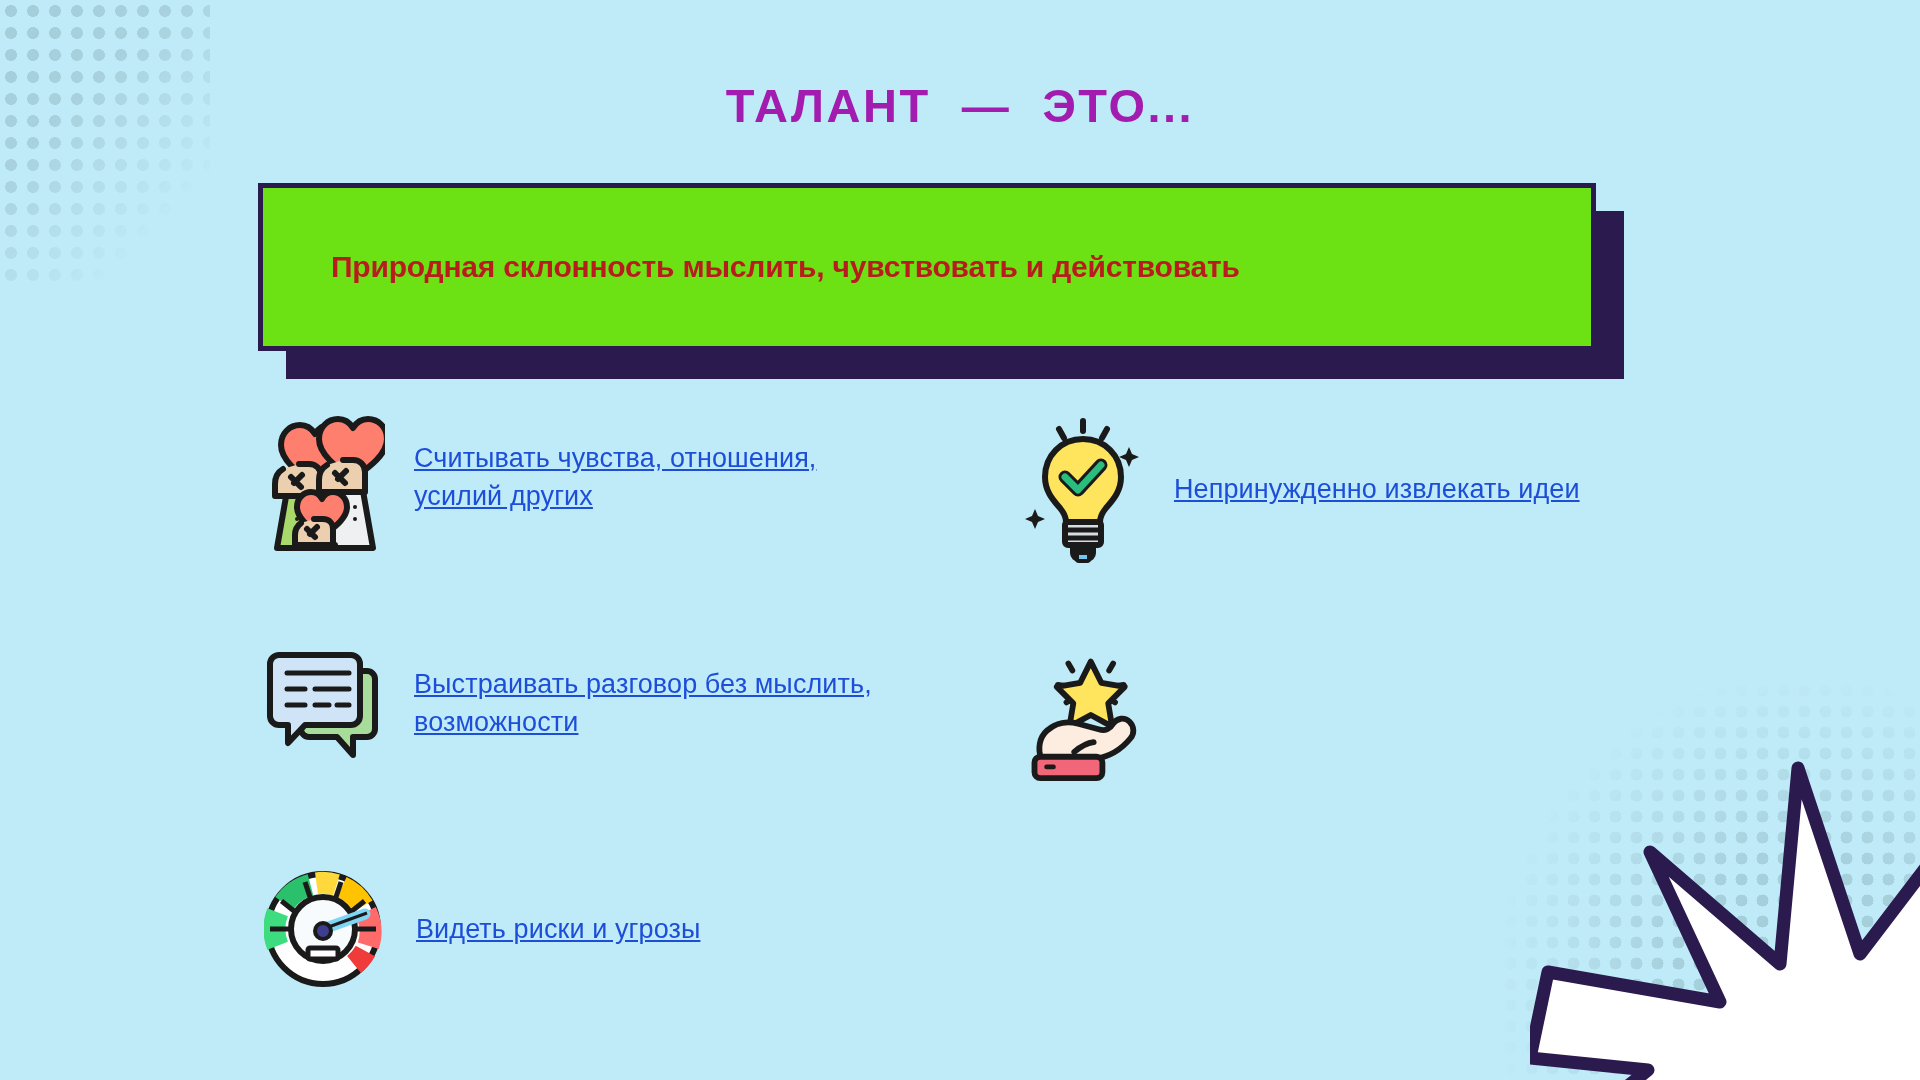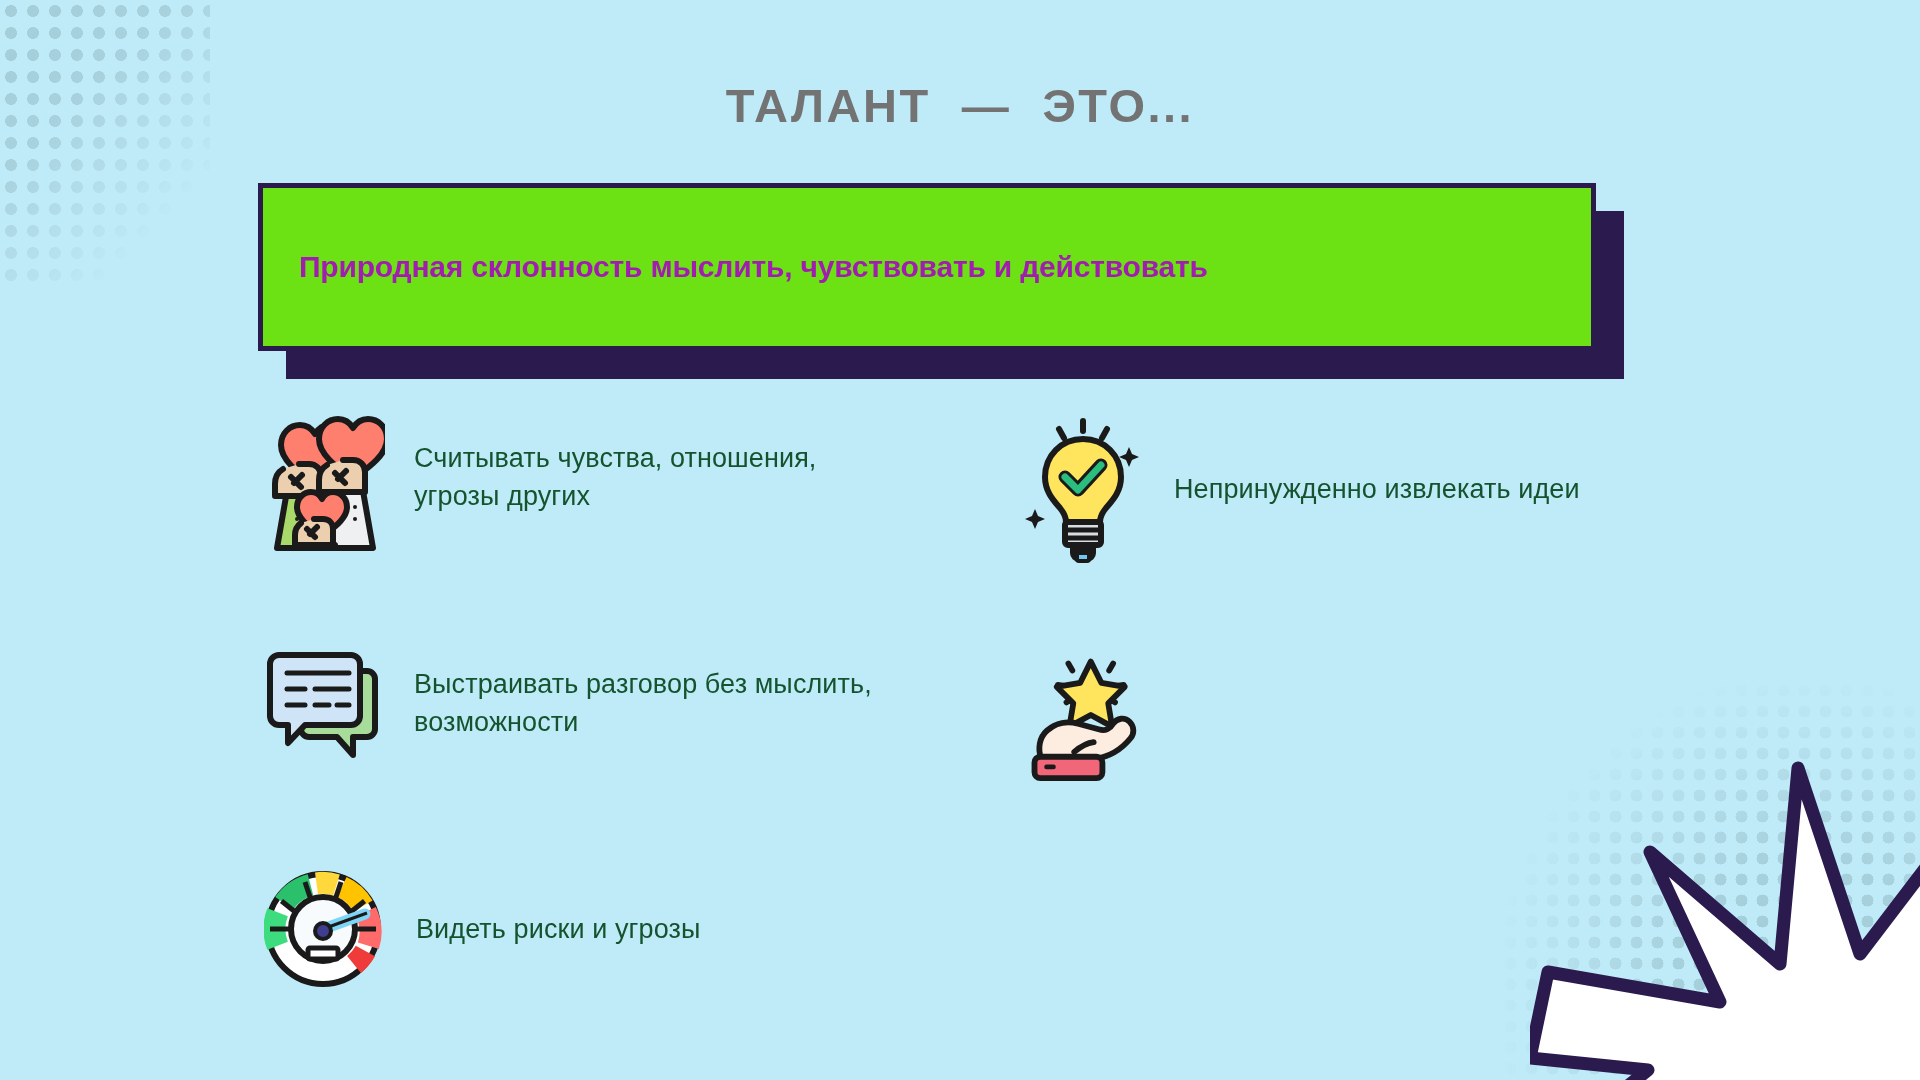--- a/index.html
+++ b/index.html
@@ -48,21 +48,21 @@
 
   
   .title {
     position: absolute;
     left: 0; right: 0;
     top: 78px;
     text-align: center;
     font-size: 47px;
     font-weight: 700;
     letter-spacing: 2.5px;
-    color: #737373;
+    color: #a21caf;
     font-family: "Liberation Sans", sans-serif;
     white-space: pre;
   }
 
   
   .statement-wrap {
     position: absolute;
     left: 258px;
     top: 183px;
     width: 1366px;
@@ -81,22 +81,23 @@
     background: #6ce215;
     border: 5px solid #2b1a4d;
     display: flex;
     align-items: center;
     padding: 0 36px;
   }
   .statement-text {
     font-size: 30px;
     font-weight: 700;
     line-height: 1.42;
-    color: #a21caf;
+    color: #b91c1c;
     letter-spacing: -0.2px;
+    margin-left: 32px;
   }
   .statement-text span { display: block; }
 
   
   .items {
     position: absolute;
     left: 258px;
     top: 400px;
     width: 1480px;
   }
@@ -118,22 +119,23 @@
     width: 130px;
     height: 150px;
     display: flex;
     align-items: center;
     justify-content: center;
   }
   .item-icon svg { display: block; }
   .item-text {
     font-size: 27px;
     line-height: 1.42;
-    color: #14532d;
+    color: #1d4ed8;
     letter-spacing: 0.1px;
+    text-decoration: underline;
   }
   .item-text span { display: block; }
 
   .row-l1 { margin-top: 2px; }
   .row-r1 { margin-top: 14px; }
   .row-r2 { margin-top: 36px; }
   .row-l3 { margin-top: 22px; gap: 28px; }
 </style>
 </head>
 <body>
@@ -188,21 +190,21 @@
 
             <circle cx="36" cy="104" r="2" fill="#1a1a1a" stroke="none"></circle>
             <circle cx="36" cy="116" r="2" fill="#1a1a1a" stroke="none"></circle>
             <circle cx="94" cy="104" r="2" fill="#1a1a1a" stroke="none"></circle>
             <circle cx="94" cy="116" r="2" fill="#1a1a1a" stroke="none"></circle>
           </g>
         </svg>
       </div>
       <div class="item-text">
         <span>Считывать чувства, отношения,</span>
-        <span>угрозы других</span>
+        <span>усилий других</span>
       </div>
     </div>
 
     <div class="item">
       <div class="item-icon">
         <svg width="124" height="124" viewBox="0 0 124 124">
           <g stroke="#1a1a1a" stroke-width="6" stroke-linejoin="round" stroke-linecap="round">
 
             <path d="M48 30 h58 a8 8 0 0 1 8 8 v50 a8 8 0 0 1 -8 8 h-14 l0 18 l-16 -18 h-28 a8 8 0 0 1 -8 -8 v-50 a8 8 0 0 1 8 -8 z" fill="#a8dc9a"></path>
 

